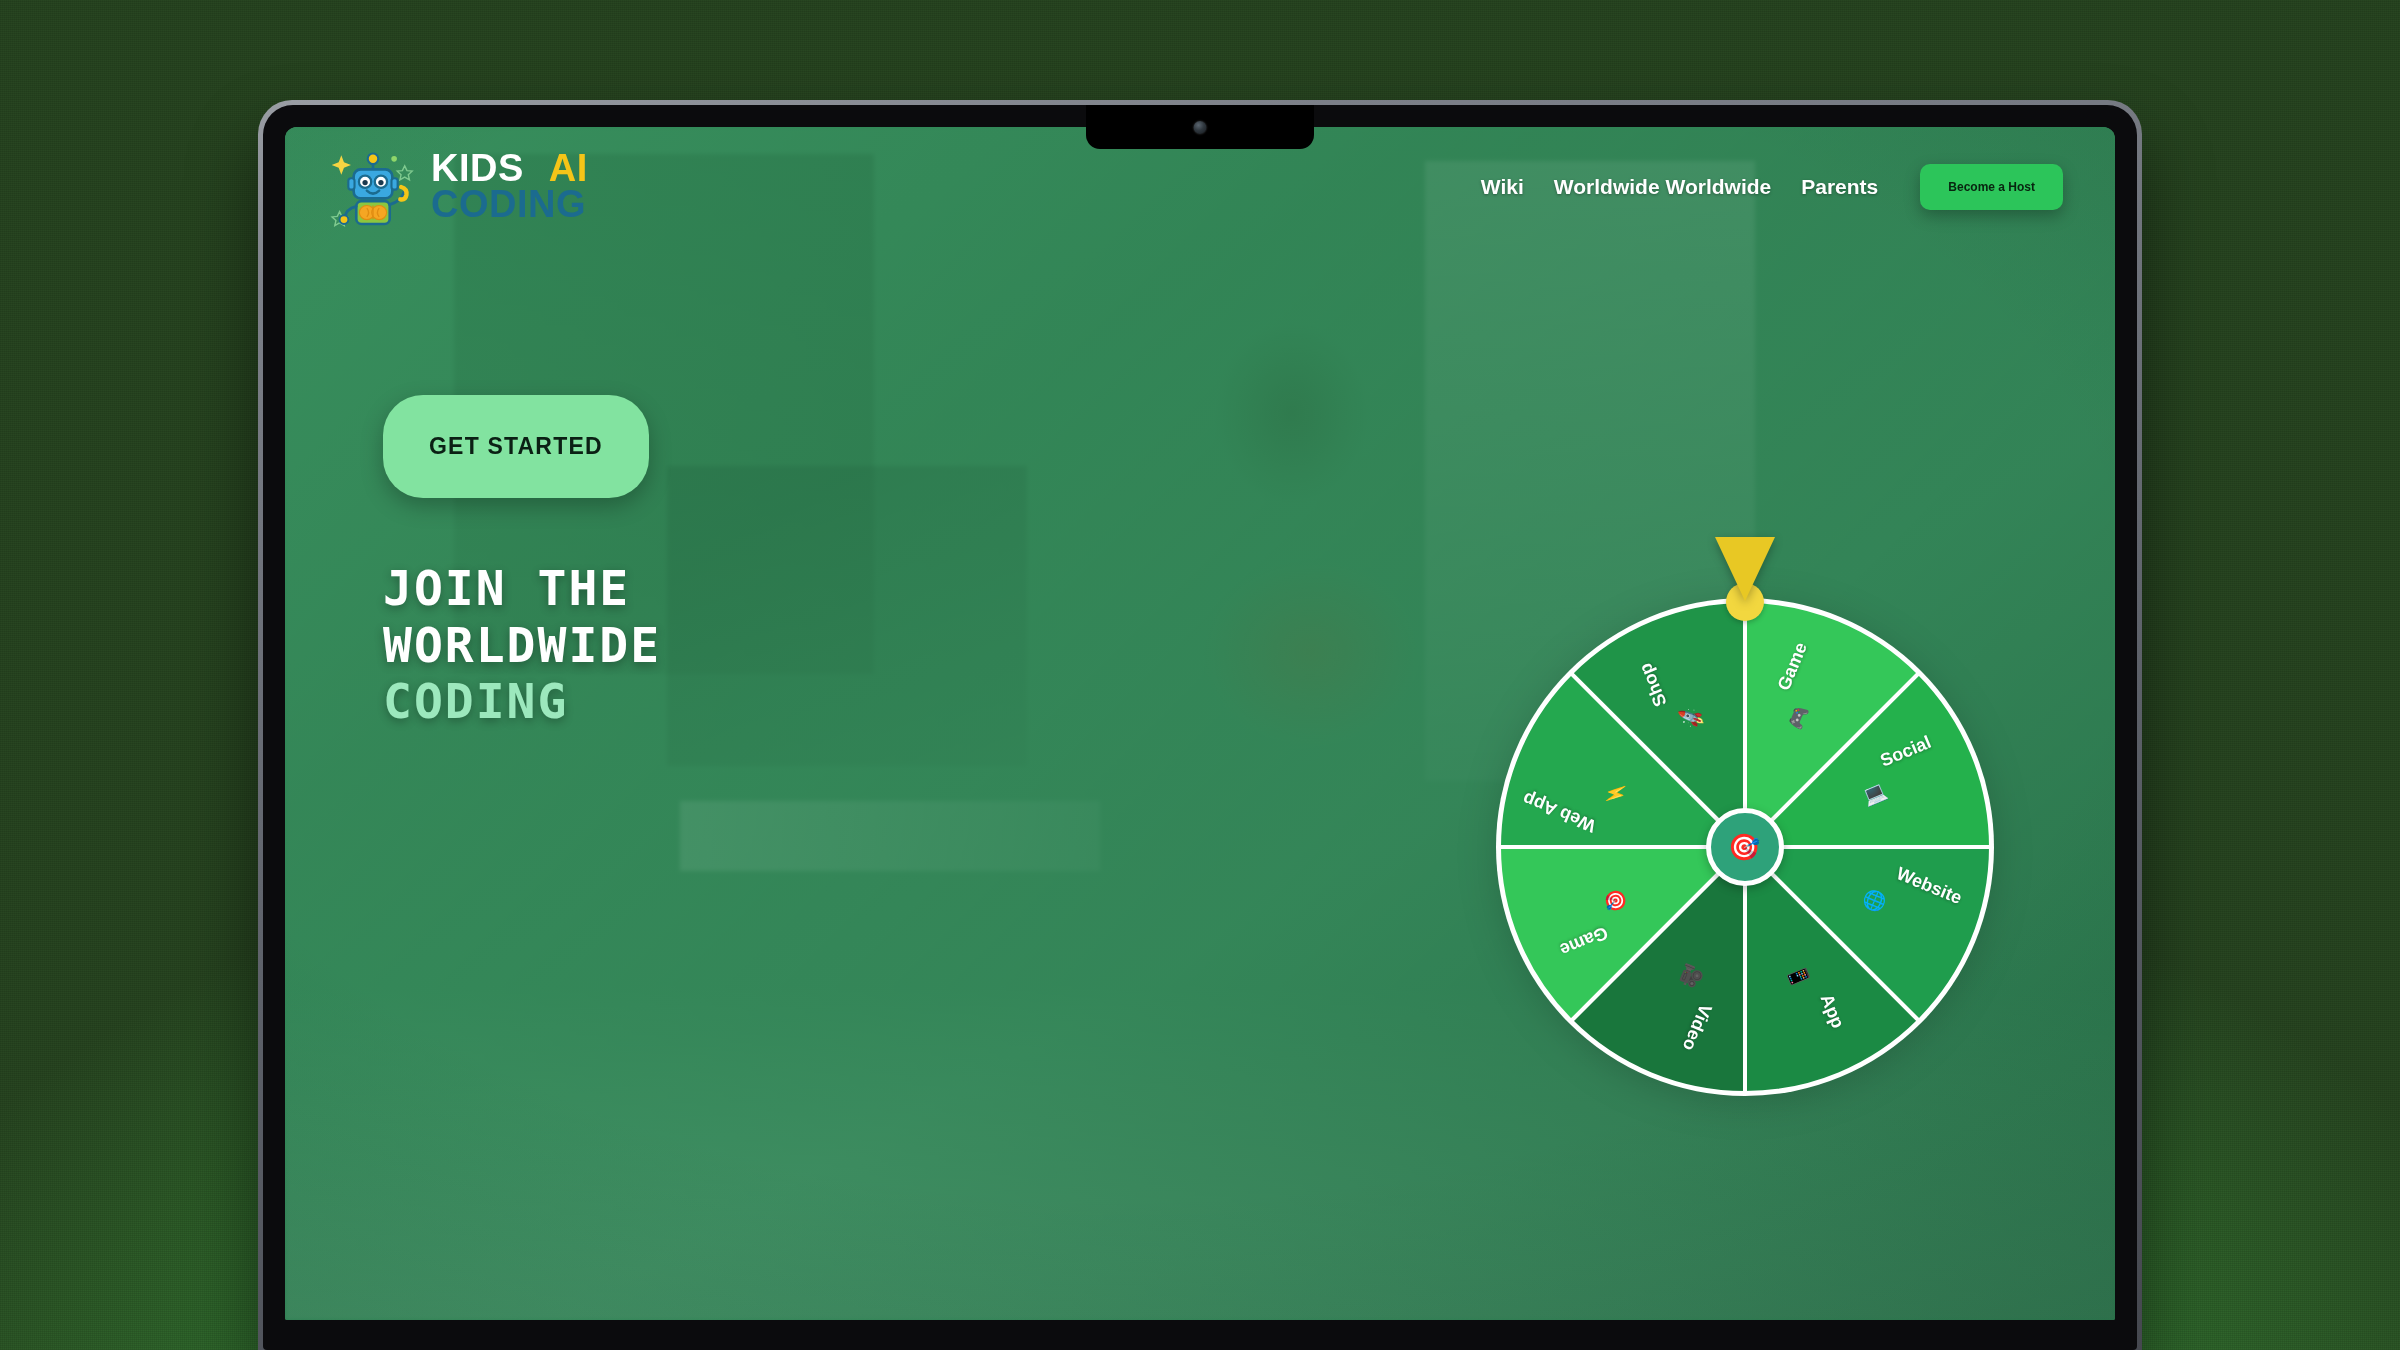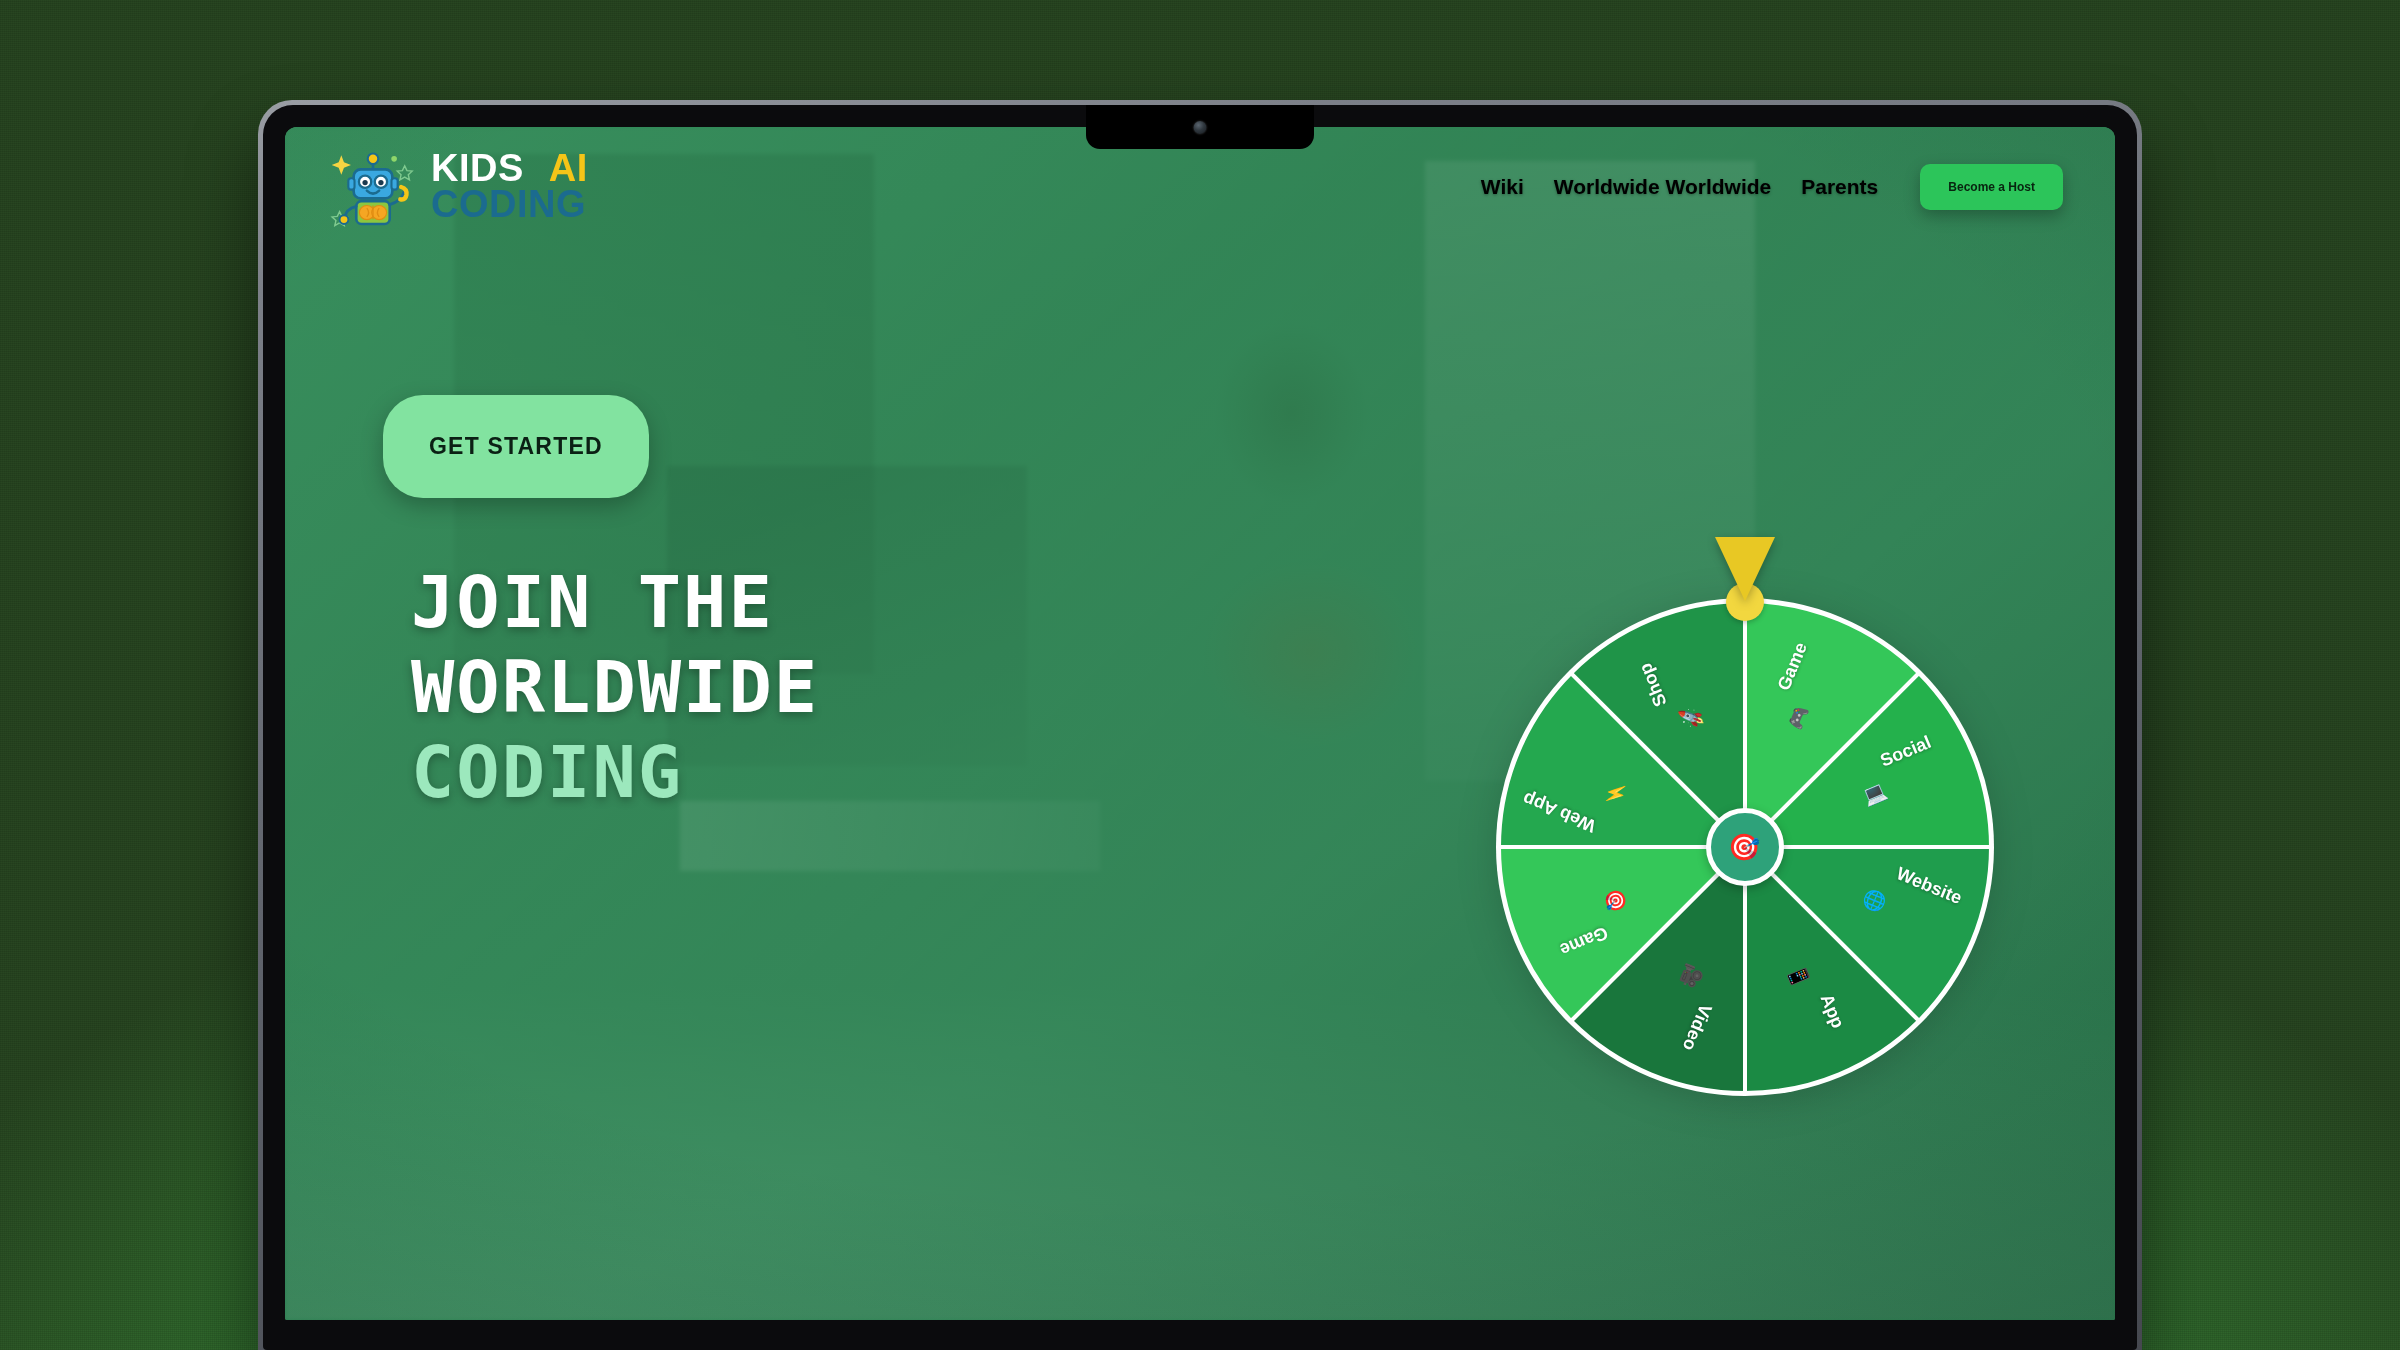--- a/index.html
+++ b/index.html
@@ -122,21 +122,21 @@
   #robot{ width:88px; height:88px; position:relative; flex:none; }
   #logo-words{ display:flex; flex-direction:column; line-height:.94; }
   .logo-line1{ font-size:38px; font-weight:800; letter-spacing:.5px; }
   .logo-line2{ font-size:38px; font-weight:800; letter-spacing:.5px; color:#1b6b8f; }
   .lw-kids{ color:#ffffff; }
   .lw-ai  { color:#f5c518; margin-left:25px; }
 
   
   #nav{ display:flex; align-items:center; gap:30px; }
   .nav-link{
-    color:#000000; font-size:21px; font-weight:700;
+    color:#ffffff; font-size:21px; font-weight:700;
     text-shadow:0 1px 3px rgba(0,0,0,.35);
     white-space:nowrap; cursor:pointer;
   }
   #host-btn{
     background:#2cc55a;
     color:#08240f;
     font-size:12px; font-weight:700;
     padding:16px 28px;
     border-radius:10px;
     border:none; cursor:pointer;
@@ -160,26 +160,25 @@
     letter-spacing:1.2px;
     padding:38px 46px;
     border-radius:40px;
     border:none; cursor:pointer;
     box-shadow:0 8px 22px rgba(0,0,0,.26);
   }
   #headline{
     margin-top:62px;
     font-family:"DejaVu Sans Mono", monospace;
     font-weight:700;
-    font-size:72px;
+    font-size:48px;
     line-height:1.18;
     letter-spacing:2px;
     text-transform:uppercase;
     text-shadow:0 3px 10px rgba(0,0,0,.30);
-    margin-left:28px;
   }
   .hl-white{ color:#ffffff; display:block; }
   .hl-mint { color:#9ce8bd; display:block; }
 
   #paragraph{
     margin-top:58px;
     width:800px;
     color:#ffffff;
     font-size:30px;
     line-height:1.46;

